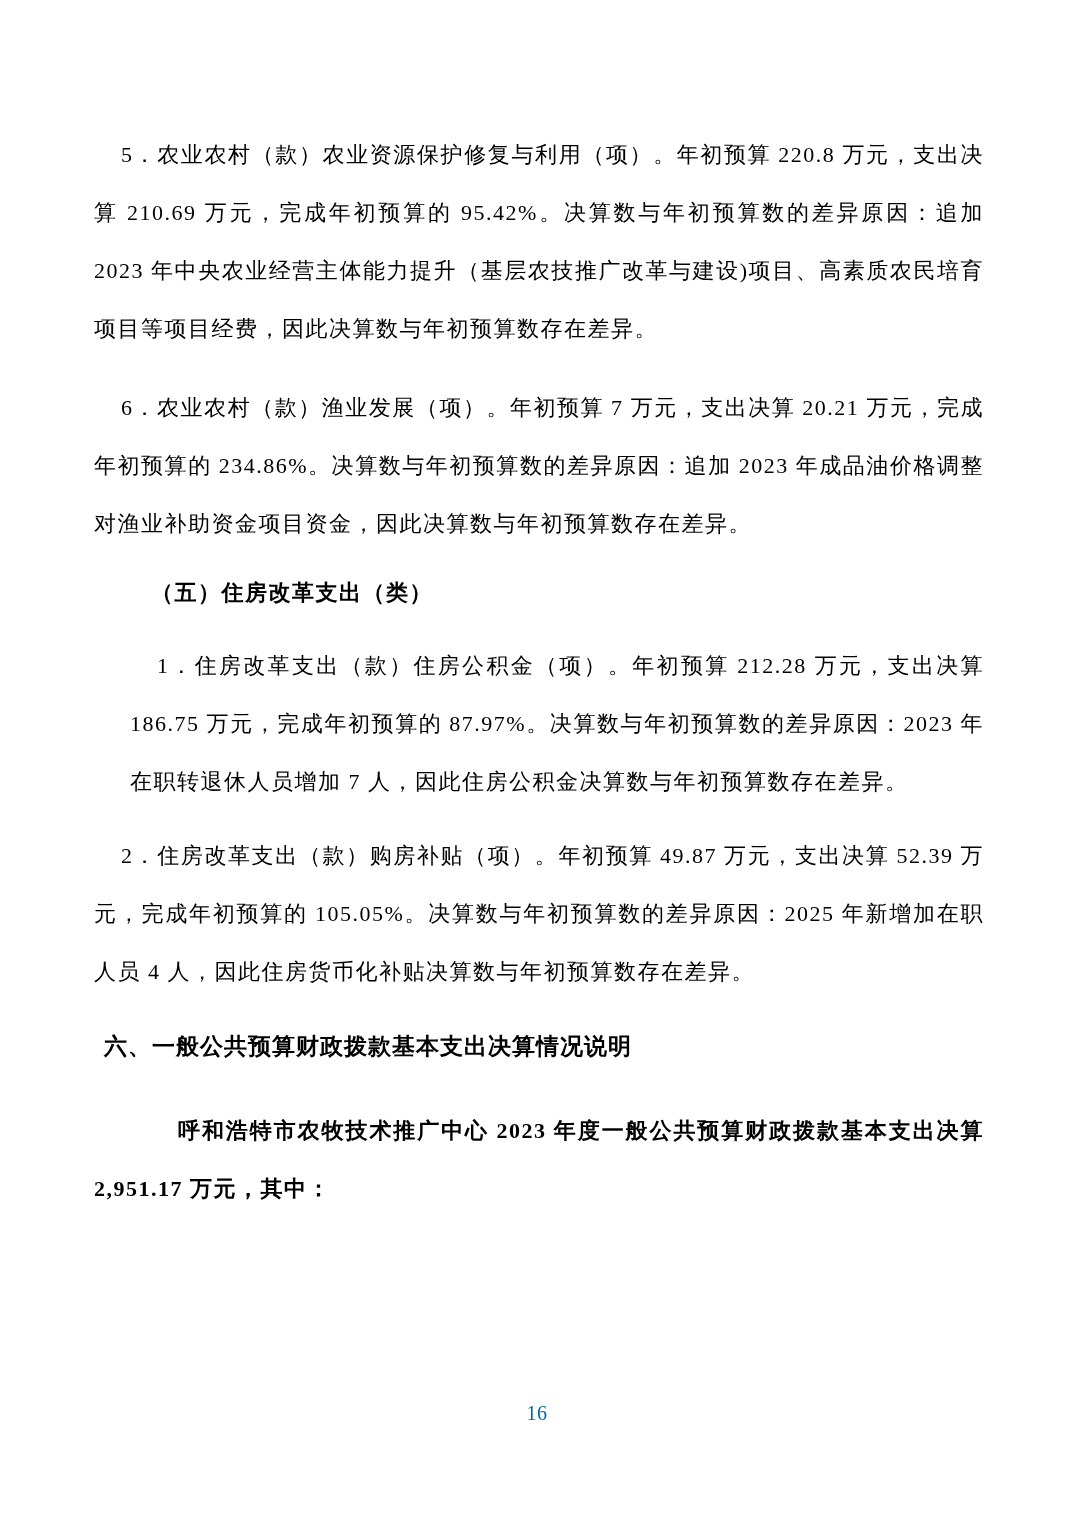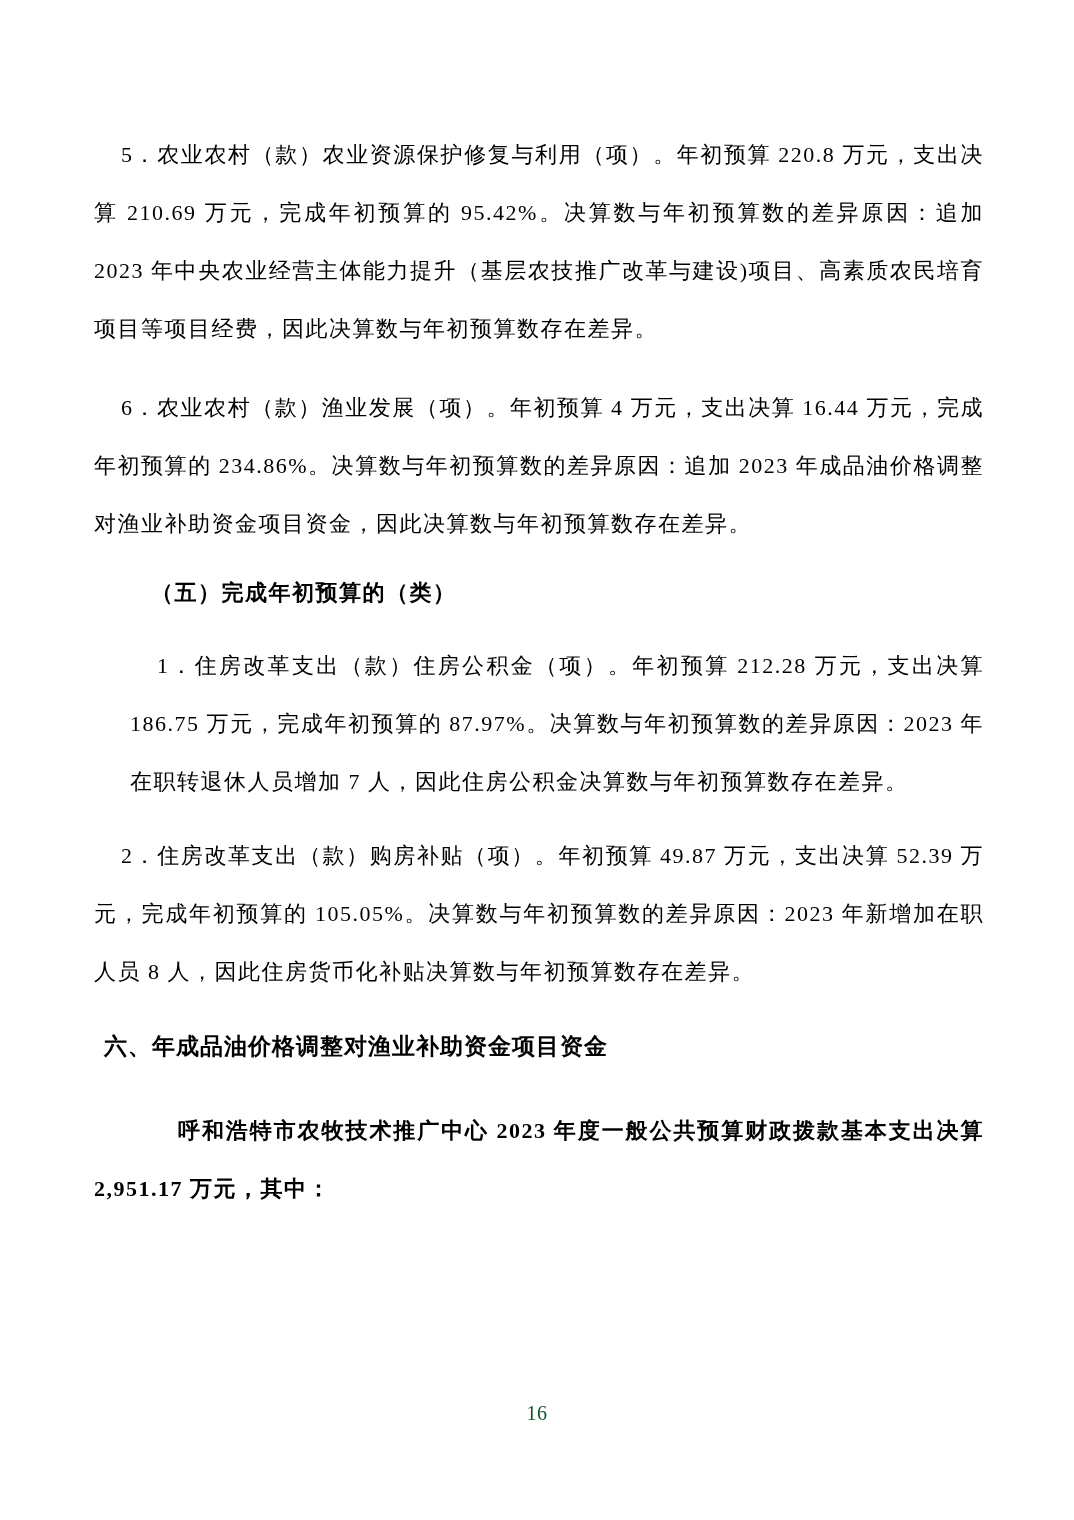--- a/index.html
+++ b/index.html
@@ -54,40 +54,40 @@
   }
   .pagenum {
     position: absolute;
     left: 0;
     right: 0;
     top: 1401px;
     text-align: center;
     font-size: 20px;
     line-height: 24px;
     letter-spacing: 0.5px;
-    color: #14532d;
+    color: #0369a1;
   }
 </style>
 </head>
 <body>
 
 <div class="page">
   <div class="content">
 
     <p class="para ind-num">5．农业农村（款）农业资源保护修复与利用（项）。年初预算 220.8 万元，支出决算 210.69 万元，完成年初预算的 95.42%。决算数与年初预算数的差异原因：追加 2023 年中央农业经营主体能力提升（基层农技推广改革与建设)项目、高素质农民培育项目等项目经费，因此决算数与年初预算数存在差异。</p>
 
-    <p class="para ind-num mt-p6">6．农业农村（款）渔业发展（项）。年初预算 4 万元，支出决算 16.44 万元，完成年初预算的 234.86%。决算数与年初预算数的差异原因：追加 2023 年成品油价格调整对渔业补助资金项目资金，因此决算数与年初预算数存在差异。</p>
+    <p class="para ind-num mt-p6">6．农业农村（款）渔业发展（项）。年初预算 7 万元，支出决算 20.21 万元，完成年初预算的 234.86%。决算数与年初预算数的差异原因：追加 2023 年成品油价格调整对渔业补助资金项目资金，因此决算数与年初预算数存在差异。</p>
 
-    <p class="para heading-serif mt-h5">（五）完成年初预算的（类）</p>
+    <p class="para heading-serif mt-h5">（五）住房改革支出（类）</p>
 
 
     <p class="para ind-num mt-p1">1．住房改革支出（款）住房公积金（项）。年初预算 212.28 万元，支出决算 186.75 万元，完成年初预算的 87.97%。决算数与年初预算数的差异原因：2023 年在职转退休人员增加 7 人，因此住房公积金决算数与年初预算数存在差异。</p>
 
-    <p class="para ind-num mt-p2">2．住房改革支出（款）购房补贴（项）。年初预算 49.87 万元，支出决算 52.39 万元，完成年初预算的 105.05%。决算数与年初预算数的差异原因：2023 年新增加在职人员 8 人，因此住房货币化补贴决算数与年初预算数存在差异。</p>
+    <p class="para ind-num mt-p2">2．住房改革支出（款）购房补贴（项）。年初预算 49.87 万元，支出决算 52.39 万元，完成年初预算的 105.05%。决算数与年初预算数的差异原因：2025 年新增加在职人员 4 人，因此住房货币化补贴决算数与年初预算数存在差异。</p>
 
-    <p class="para heading-sans mt-h6">六、年成品油价格调整对渔业补助资金项目资金</p>
+    <p class="para heading-sans mt-h6">六、一般公共预算财政拨款基本支出决算情况说明</p>
 
     <p class="para ind-four mt-pf">呼和浩特市农牧技术推广中心 2023 年度一般公共预算财政拨款基本支出决算 2,951.17 万元，其中：</p>
 
   </div>
 
   <div class="pagenum">16</div>
 </div>
 
 </body></html>

